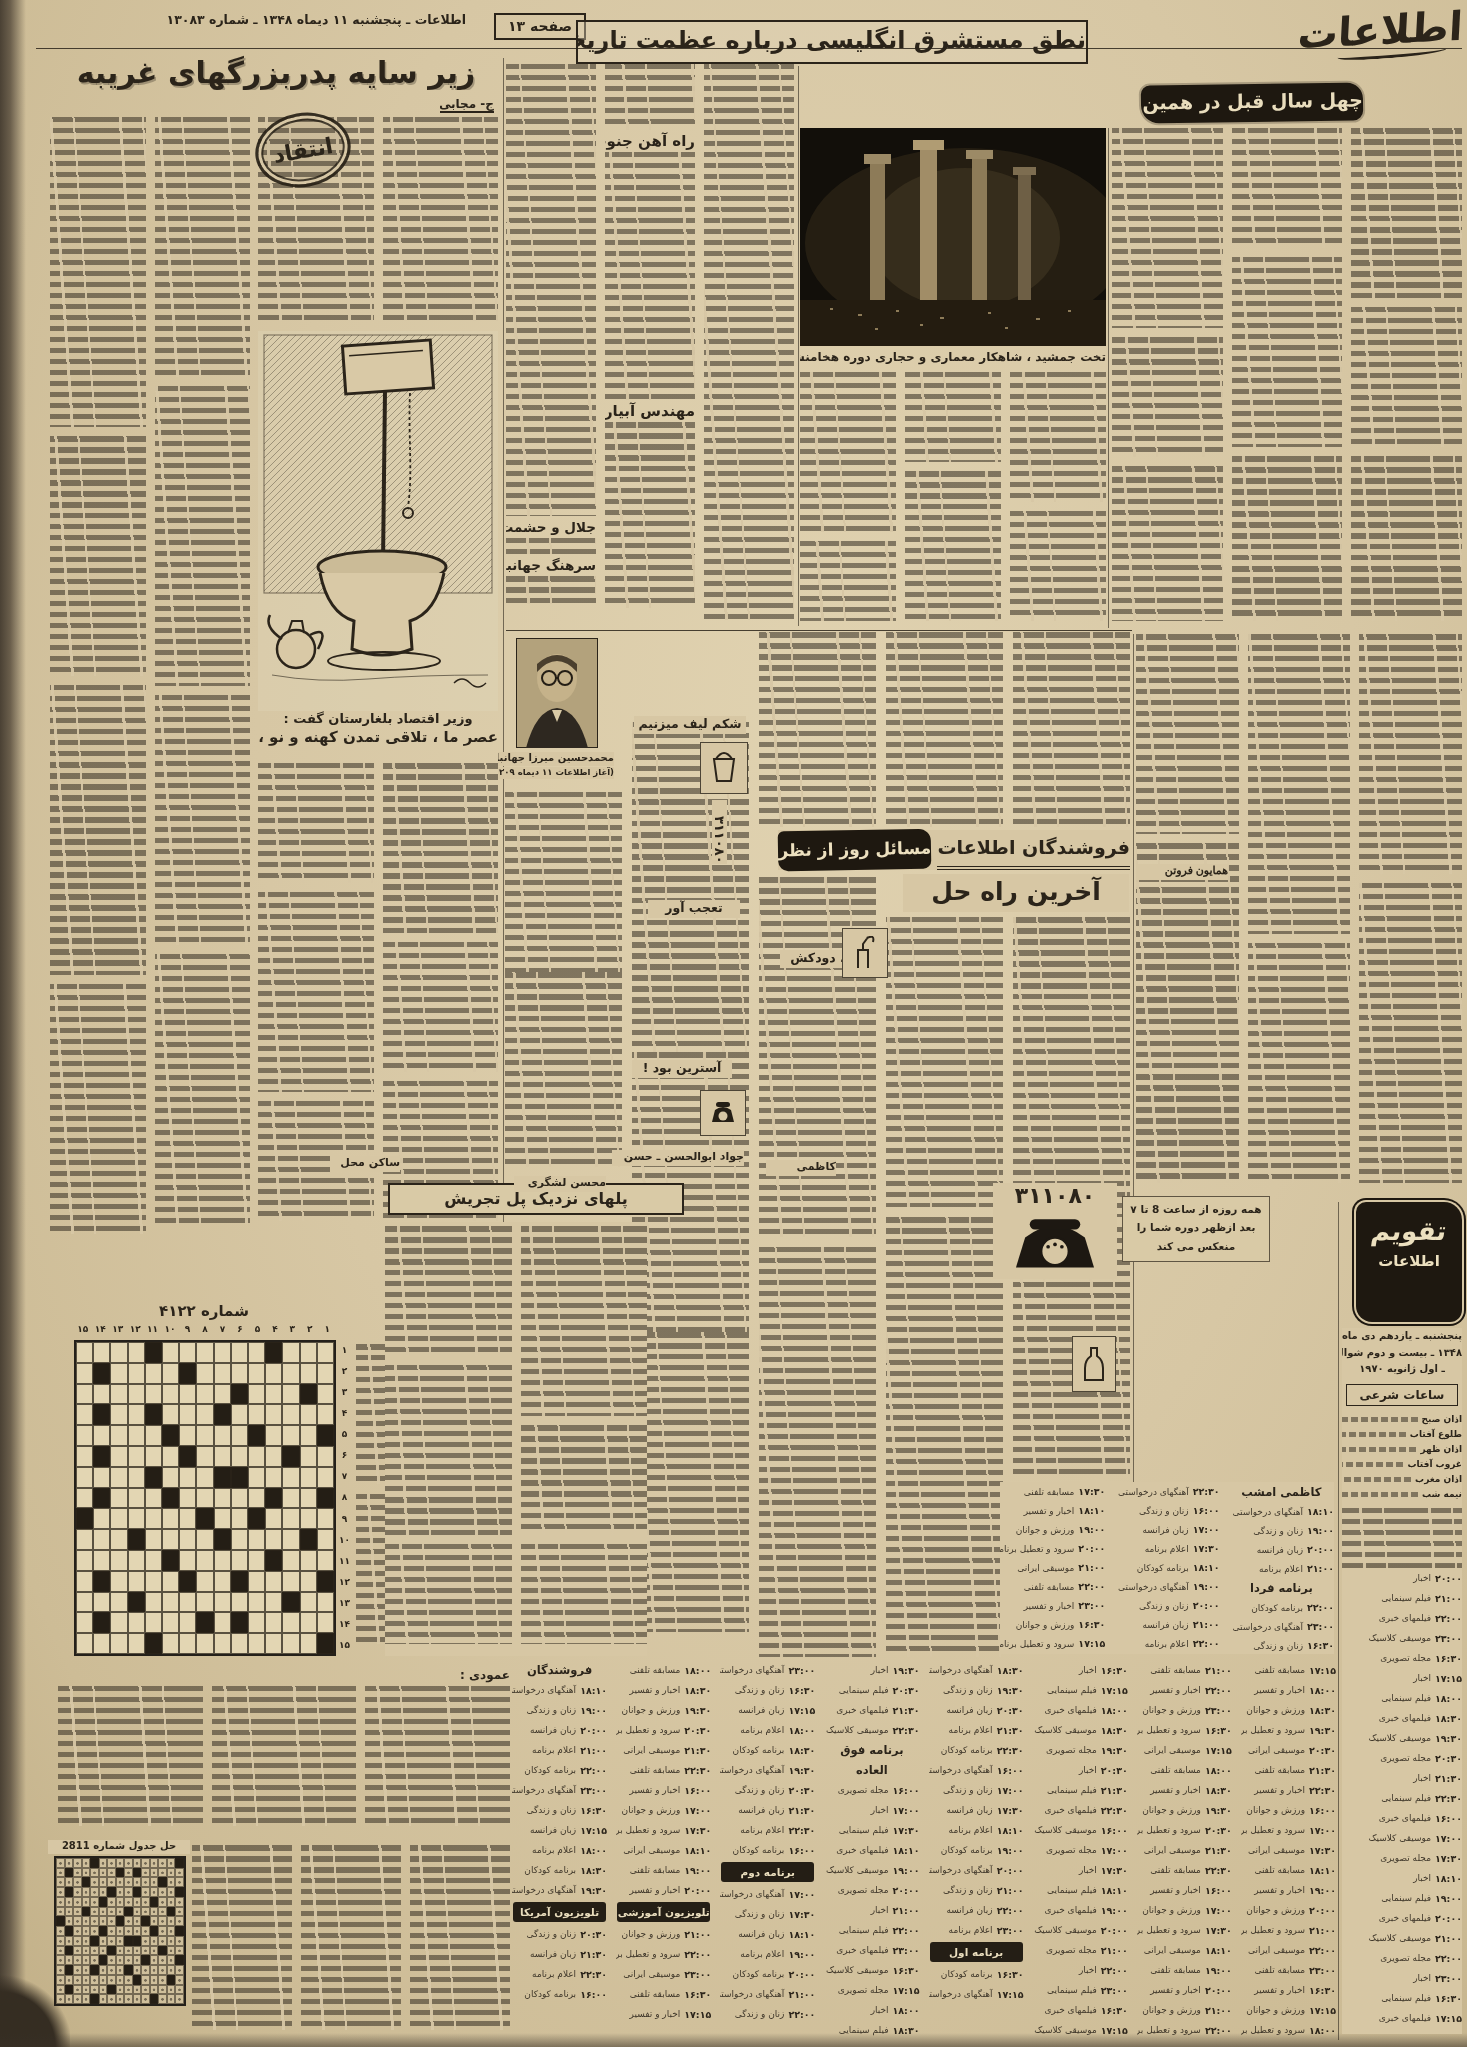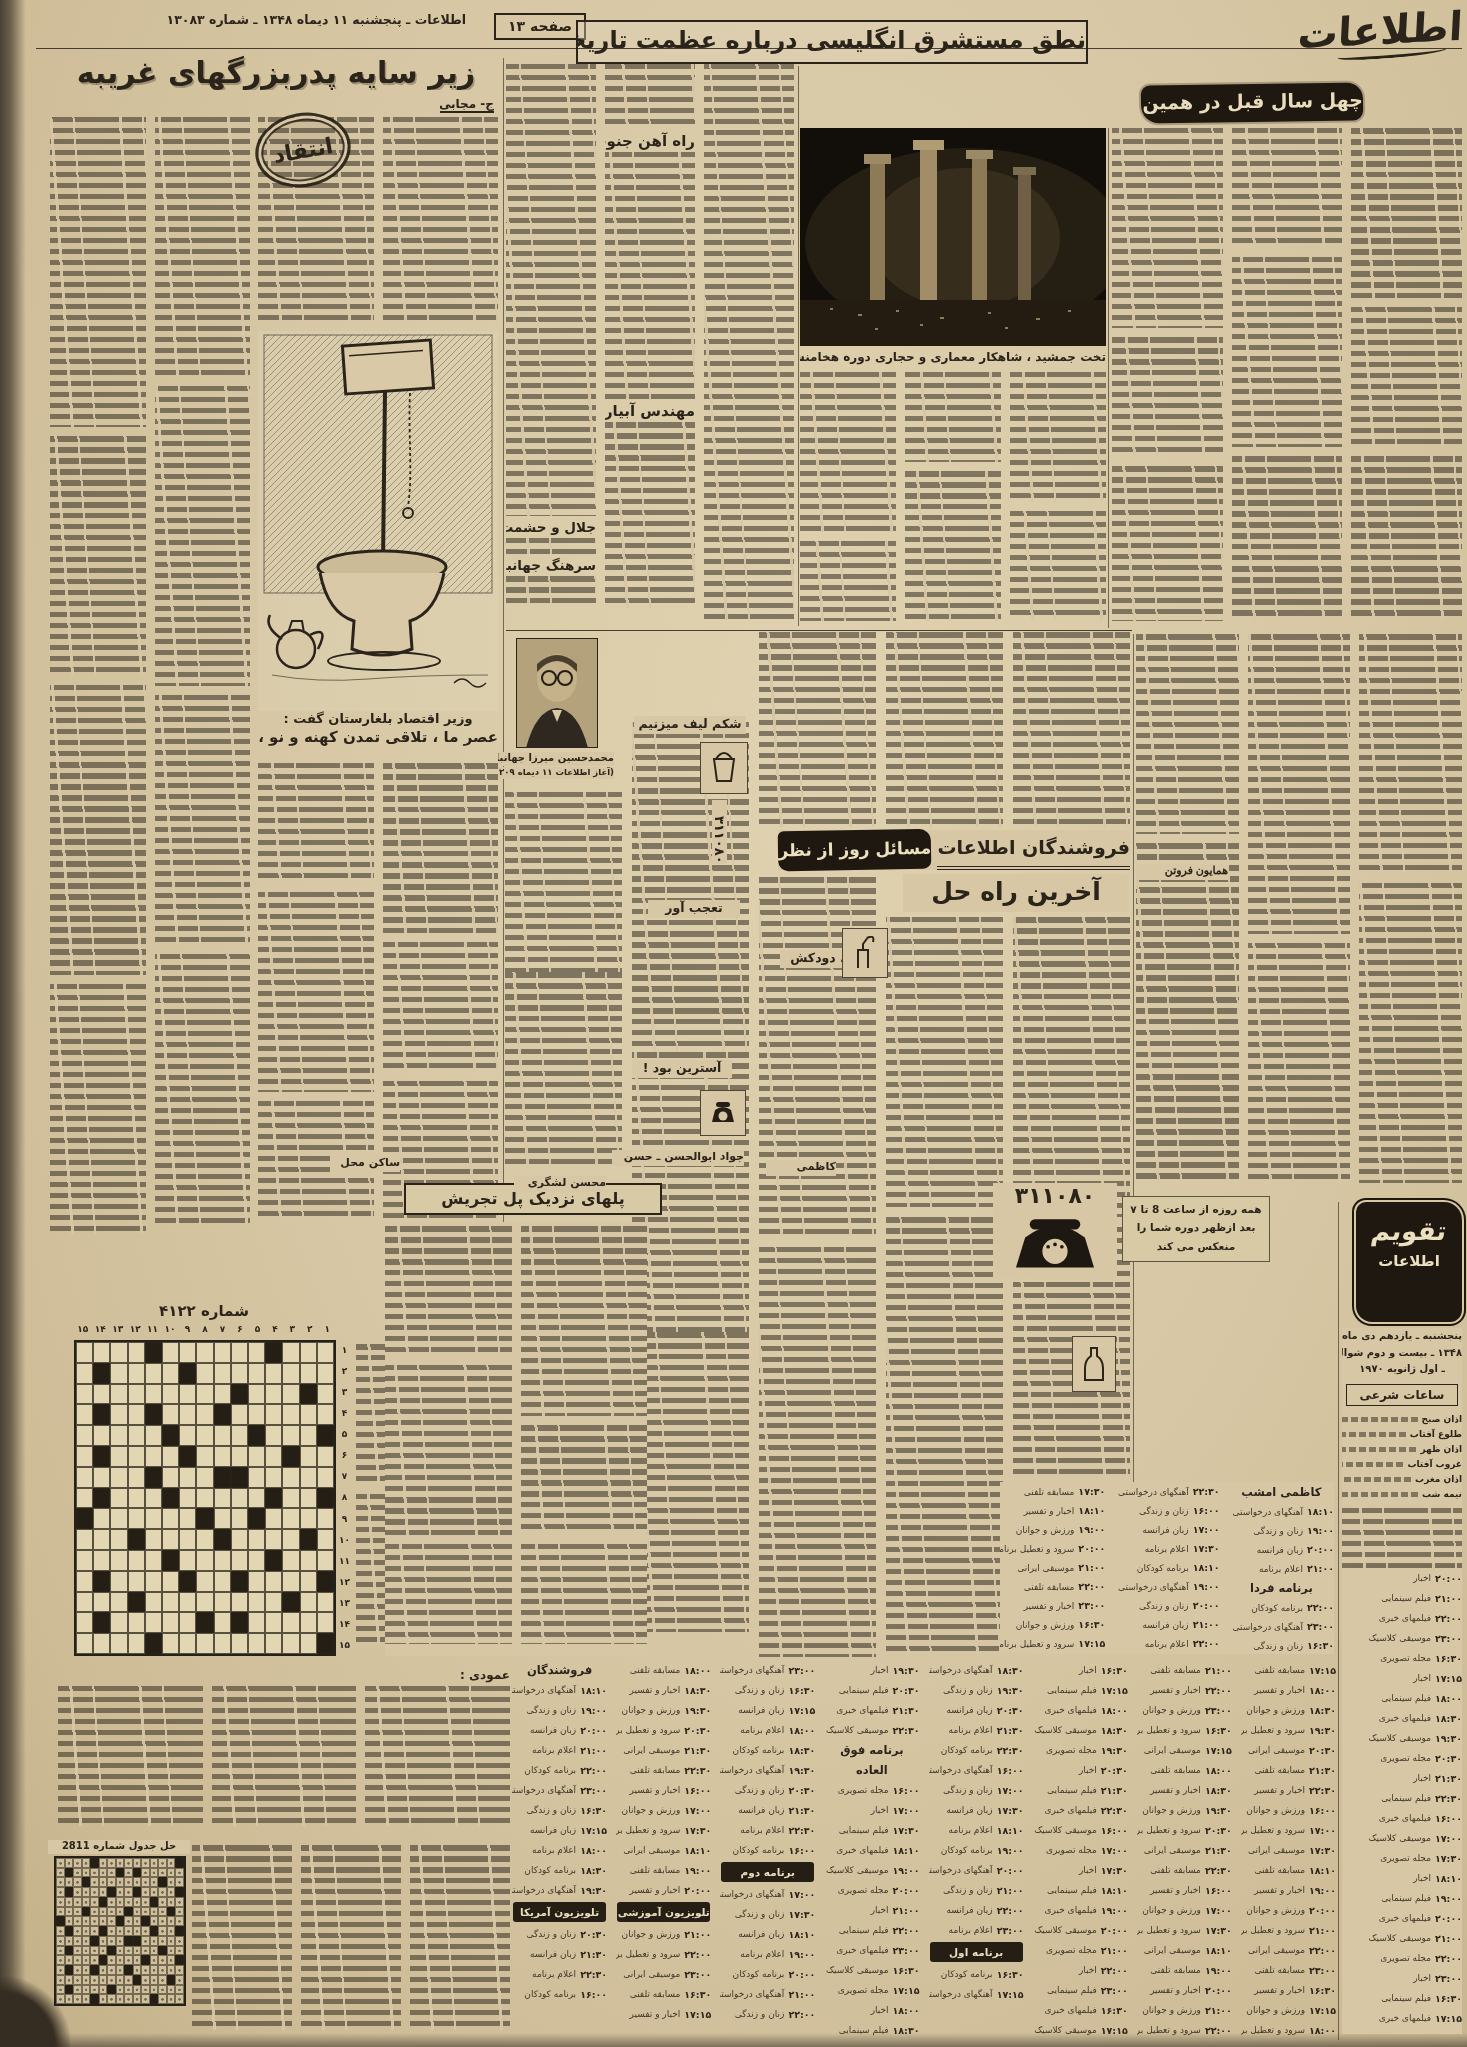--- a/index.html
+++ b/index.html
@@ -423,21 +423,21 @@
         <circle cx="46" cy="32" r="1.6" fill="#1d1812"></circle>
       <rect x="18" y="8" width="44" height="9" rx="4.5" fill="#1d1812"></rect>
     </svg>
   </div>
   <div class="abs phone-notes z2" style="left:1122px;top:1196px;width:148px;height:66px;">
     <div class="nowrap">همه روزه از ساعت 8 تا ۷</div>
     <div class="nowrap">بعد ازظهر دوره شما را</div>
     <div class="nowrap">منعکس می کند</div>
   </div>
 
-  <div class="abs boxed-title z2 nowrap" style="left:404px;top:1183px;width:258px;height:32px;">پلهای نزدیک پل تجریش</div>
+  <div class="abs boxed-title z2 nowrap" style="left:388px;top:1183px;width:296px;height:32px;">پلهای نزدیک پل تجریش</div>
   <div class="abs cols z2" style="left:385px;top:1222px;width:262px;height:434px;padding-top:4px;">
     <div class="col">
         <div class="g" style="height:190px"></div>
         <div class="g" style="height:110px"></div>
         <div class="g" style="height:100px"></div>
       </div>
     <div class="col">
         <div class="g" style="height:130px"></div>
         <div class="g" style="height:170px"></div>
         <div class="g" style="height:100px"></div>

